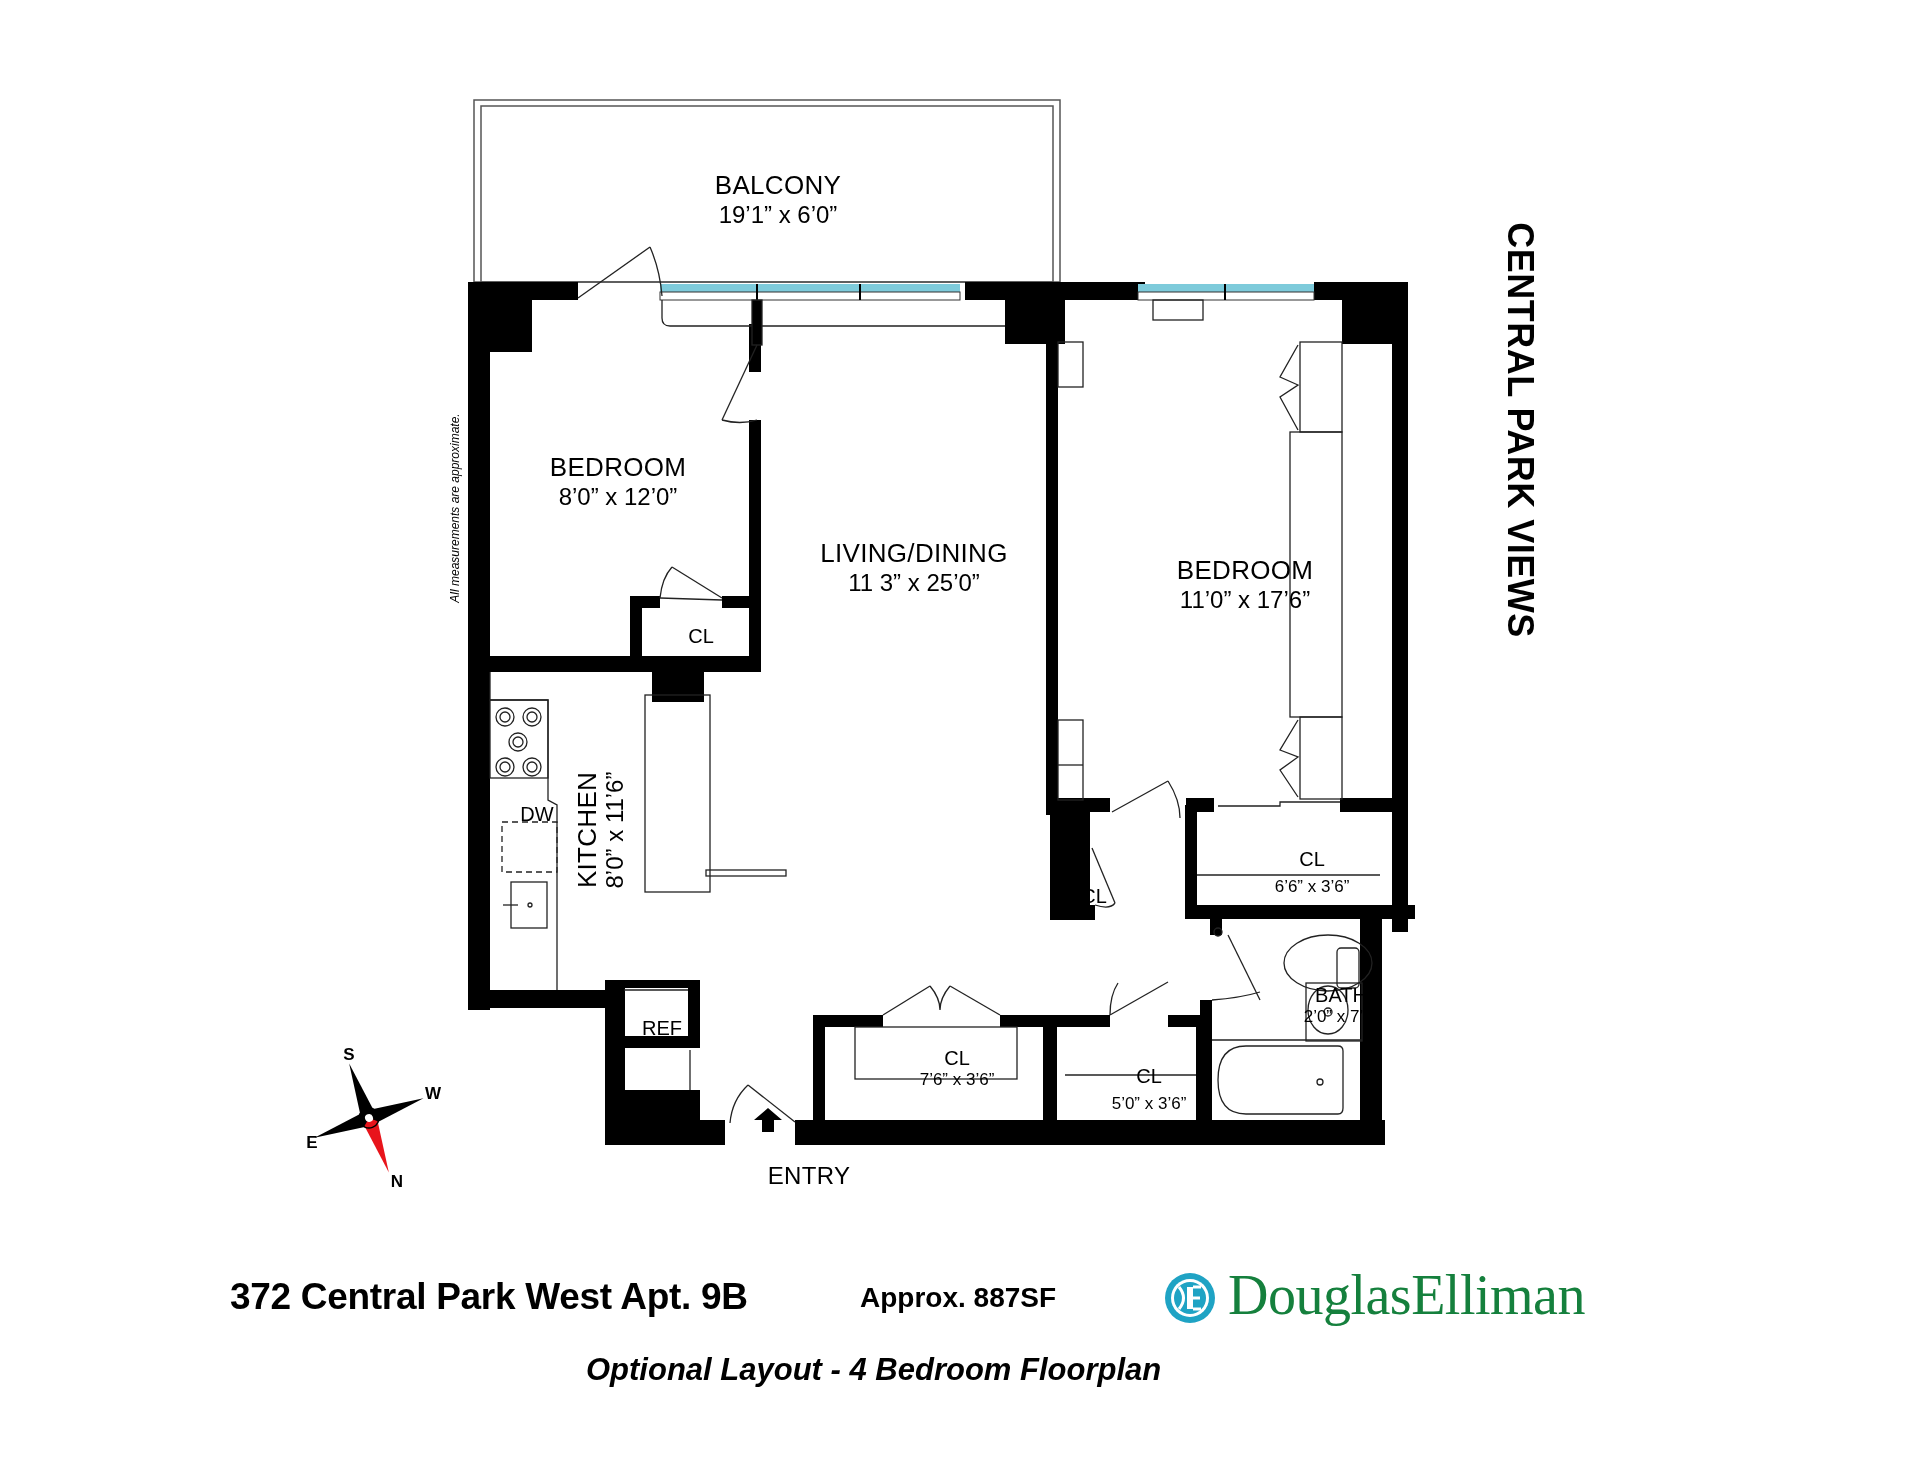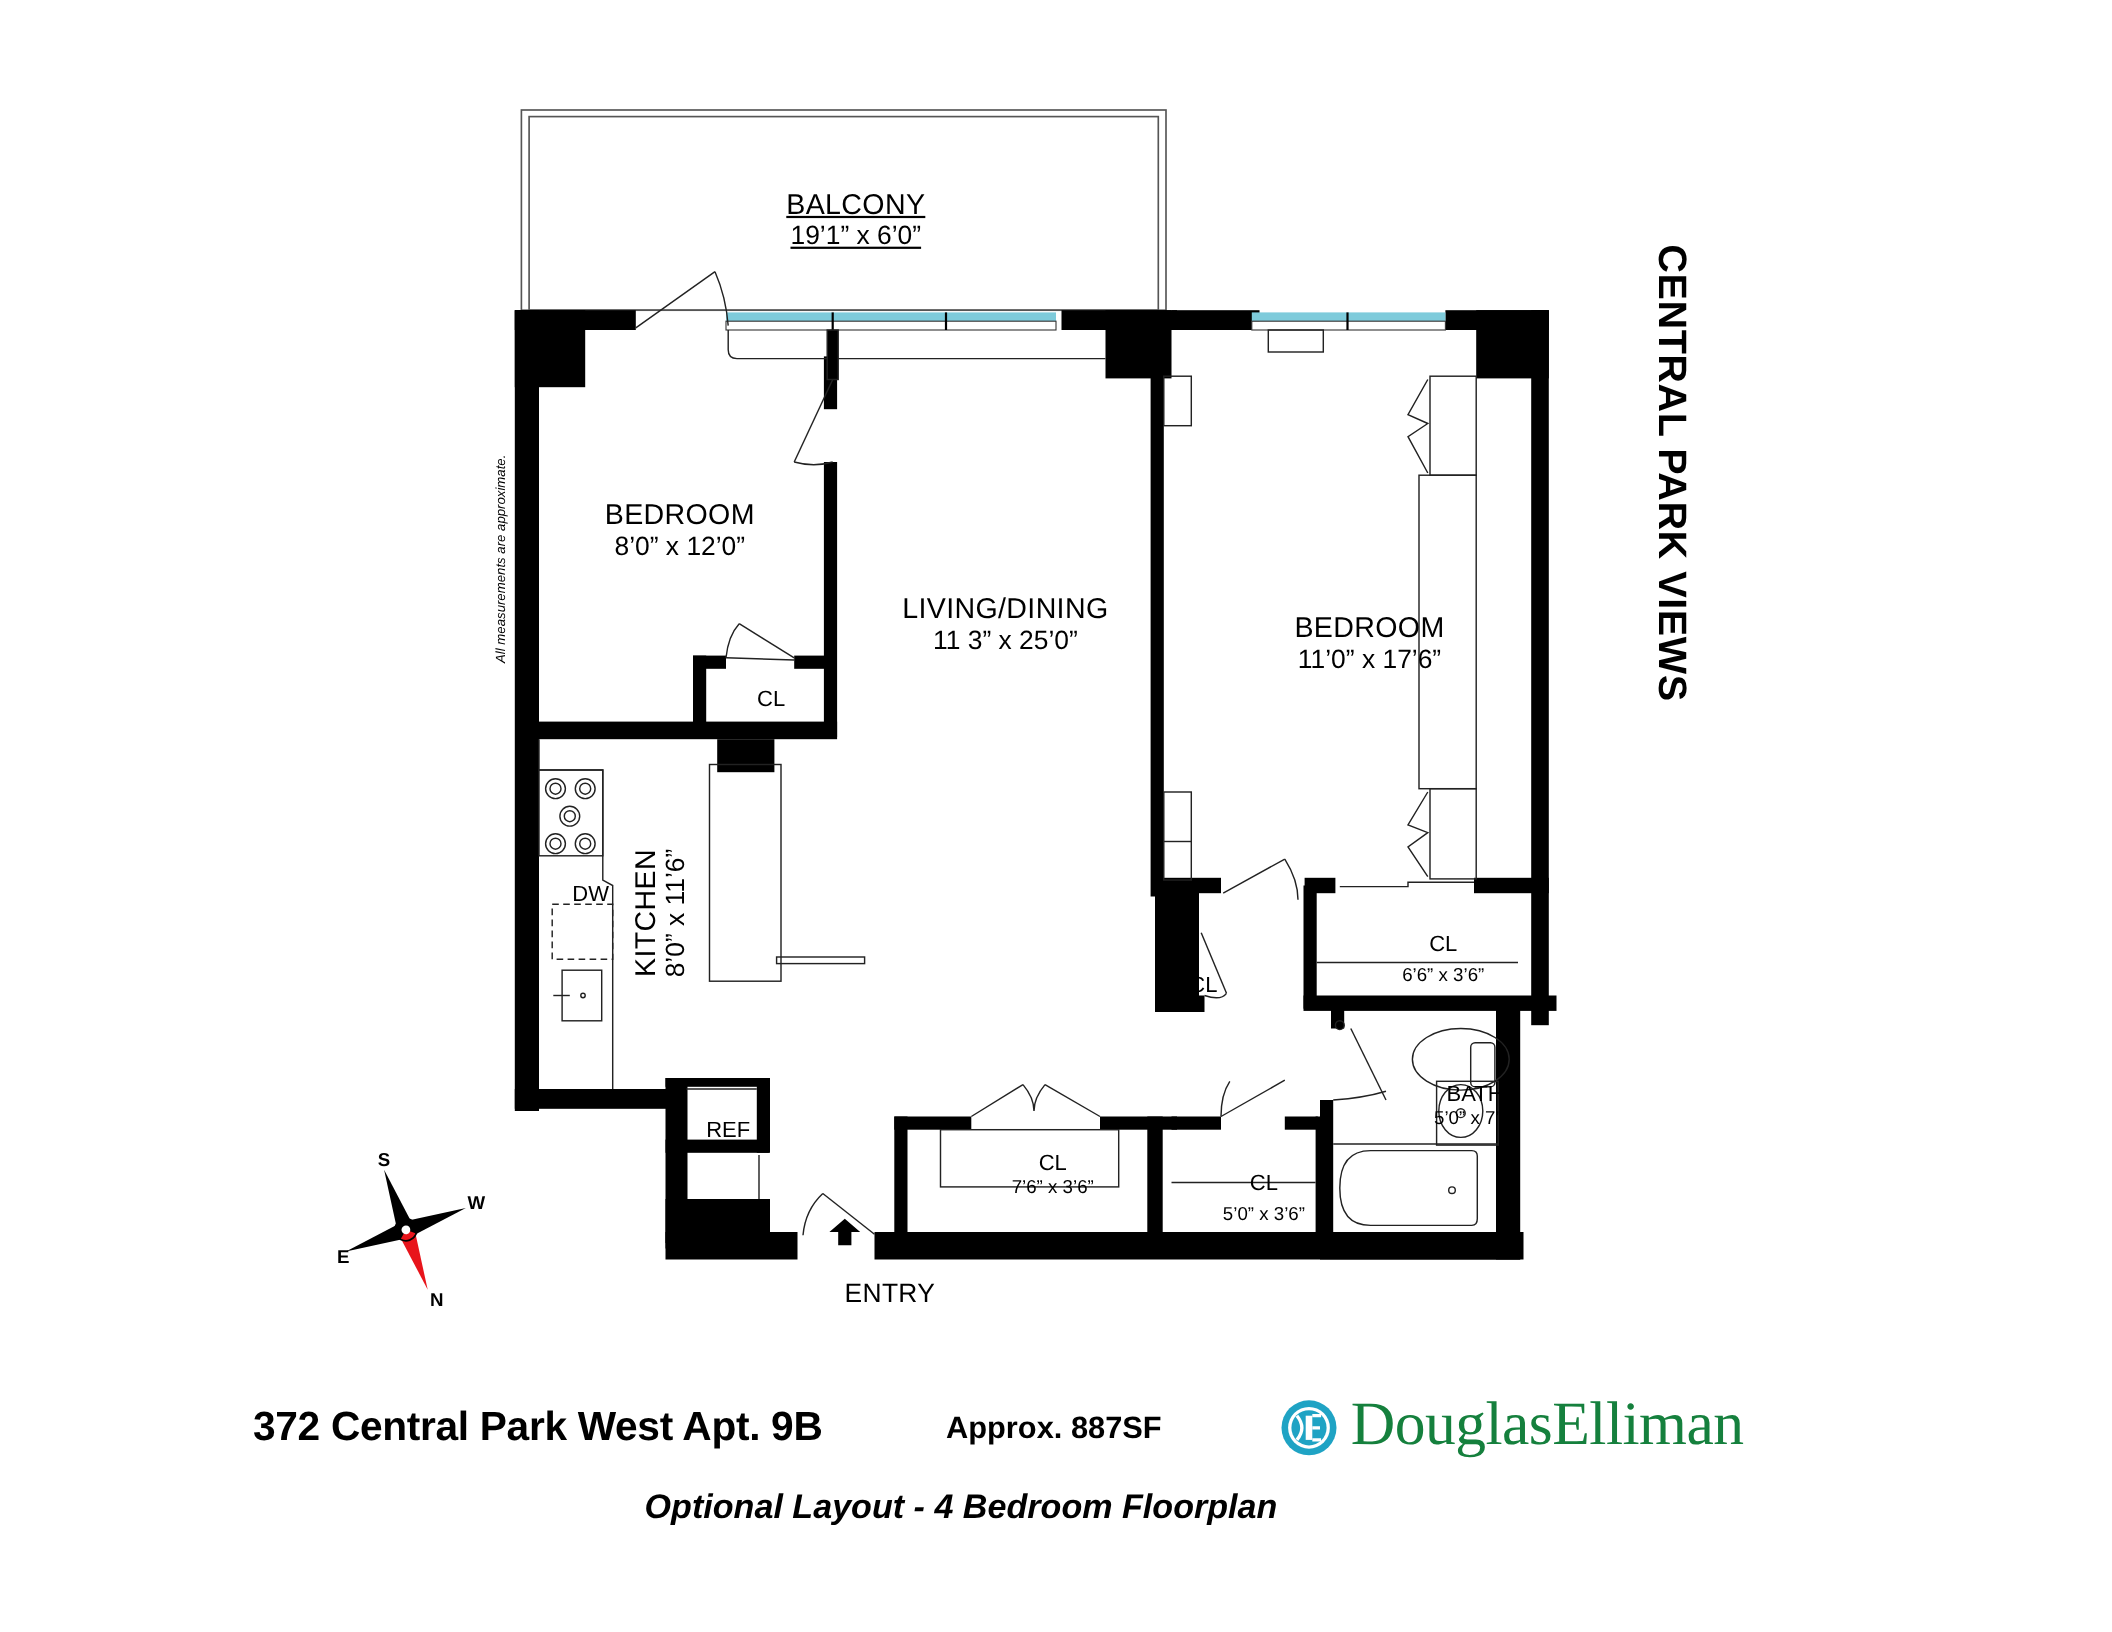--- a/index.html
+++ b/index.html
@@ -214,21 +214,21 @@
   <g transform="translate(1190,1298)">
     <circle r="25" fill="#1fa3c4"></circle>
     <circle r="19" fill="#fff"></circle>
     <circle r="16" fill="#1fa3c4"></circle>
     <rect x="-3" y="-11" width="6" height="22" fill="#fff"></rect>
     <path d="M-11,-11 Q-2,0 -11,11" fill="none" stroke="#fff" stroke-width="3"></path>
     <path d="M3,-11 L11,-11 M3,0 L10,0 M3,11 L11,11" stroke="#fff" stroke-width="3"></path>
   </g>
 </svg>
 
-<div class="lbl" style="left:778px;top:200px;text-decoration:underline;">
+<div class="lbl" style="left:778px;top:200px;">
   <div class="room-name">BALCONY</div>
   <div class="room-dim">19’1” x 6’0”</div>
 </div>
 <div class="lbl" style="left:618px;top:482px;">
   <div class="room-name">BEDROOM</div>
   <div class="room-dim">8’0” x 12’0”</div>
 </div>
 <div class="lbl" style="left:914px;top:568px;">
   <div class="room-name">LIVING/DINING</div>
   <div class="room-dim">11 3” x 25’0”</div>
@@ -236,21 +236,21 @@
 <div class="lbl" style="left:1245px;top:585px;">
   <div class="room-name">BEDROOM</div>
   <div class="room-dim">11’0” x 17’6”</div>
 </div>
 <div class="vert kitchen">
   <div class="room-name">KITCHEN</div>
   <div class="room-dim">8’0” x 11’6”</div>
 </div>
 <div class="lbl" style="left:1341px;top:1005px;">
   <div class="small-name">BATH</div>
-  <div class="small-dim">5’0” x 7’0”</div>
+  <div class="small-dim">2’0” x 7’0”</div>
 </div>
 <div class="lbl room-name" style="left:809px;top:1176px;font-size:24px;">ENTRY</div>
 
 <div class="lbl small-name" style="left:701px;top:636px;">CL</div>
 <div class="lbl" style="left:1312px;top:872px;">
   <div class="small-name" style="margin-bottom:6px;">CL</div>
   <div class="small-dim">6’6” x 3’6”</div>
 </div>
 <div class="lbl small-name" style="left:1094px;top:896px;">CL</div>
 <div class="lbl" style="left:957px;top:1068px;">

